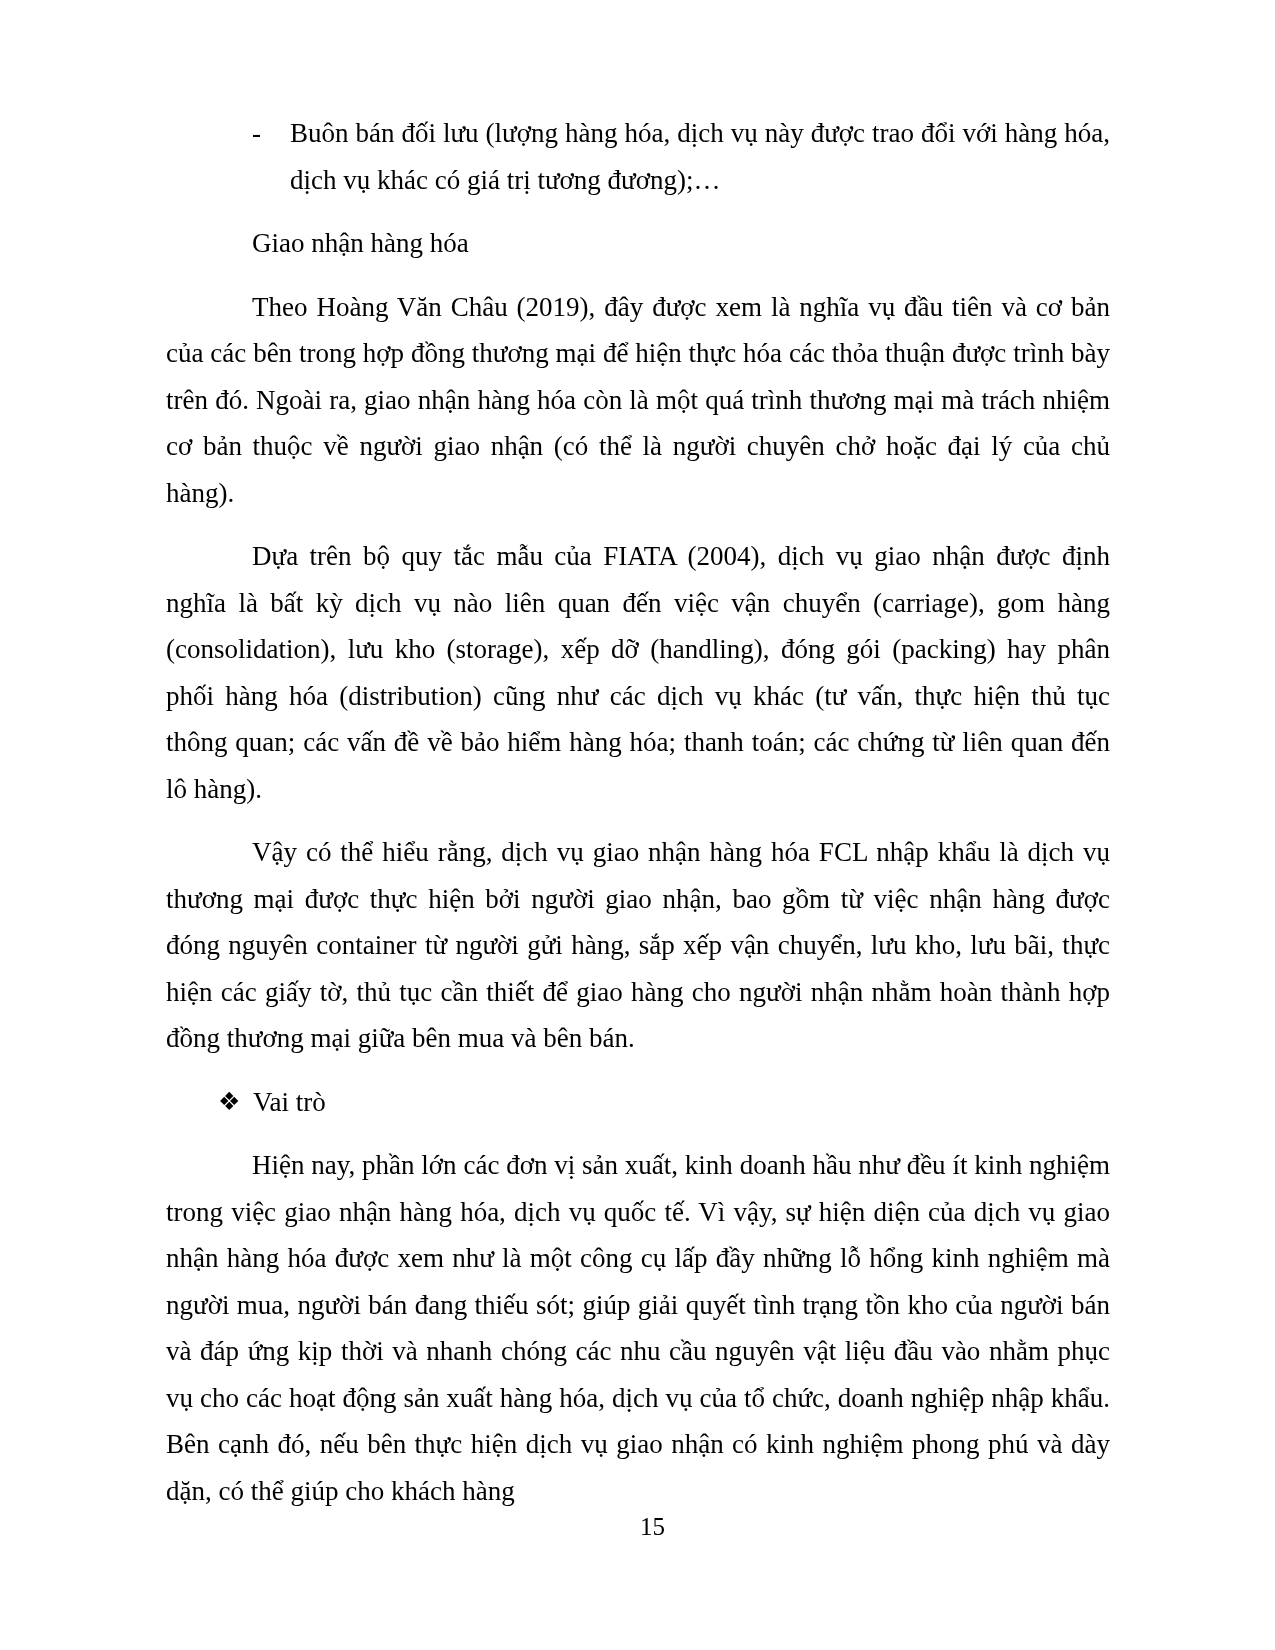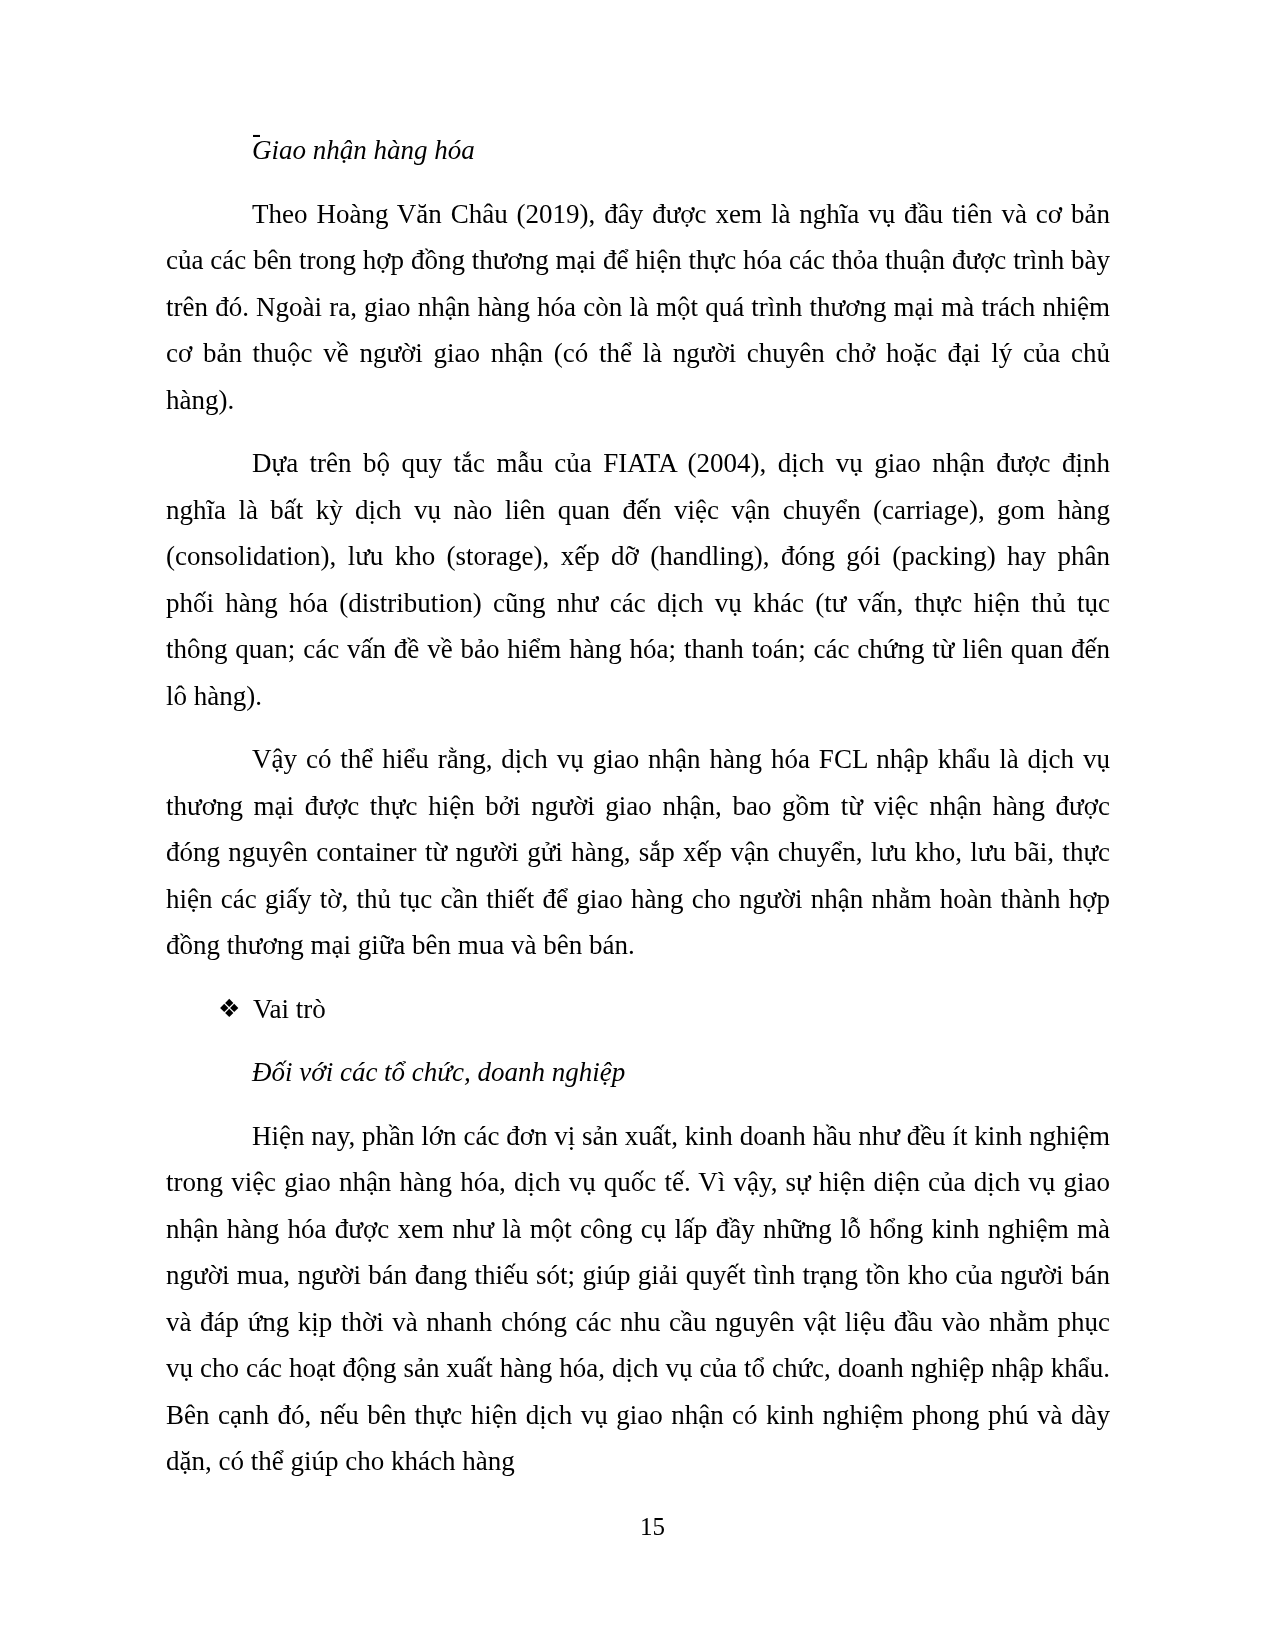--- a/index.html
+++ b/index.html
@@ -25,21 +25,20 @@
     line-height: 46.5px;
     text-align: justify;
   }
   .para {
     margin: 0 0 17px 0;
     text-indent: 86px;
   }
   .heading-italic {
     margin: 0 0 17px 0;
     text-indent: 86px;
-    font-style: italic;
     text-align: left;
   }
   .list-item-dash {
     position: relative;
     margin: 0 0 17px 0;
     padding-left: 124px;
   }
   .list-item-dash .marker {
     position: absolute;
     left: 86px;
@@ -71,36 +70,36 @@
   }
 </style>
 </head>
 <body>
 
 <div class="page">
   <div class="content">
 
     <div class="list-item-dash">
       <span class="marker">-</span>
+      <span>Buôn bán đối lưu (lượng hàng hóa, dịch vụ này được trao đổi với hàng hóa, dịch vụ khác có giá trị tương đương);…</span>
     </div>
 
     <p class="heading-italic">Giao nhận hàng hóa</p>
 
     <p class="para">Theo Hoàng Văn Châu (2019), đây được xem là nghĩa vụ đầu tiên và cơ bản của các bên trong hợp đồng thương mại để hiện thực hóa các thỏa thuận được trình bày trên đó. Ngoài ra, giao nhận hàng hóa còn là một quá trình thương mại mà trách nhiệm cơ bản thuộc về người giao nhận (có thể là người chuyên chở hoặc đại lý của chủ hàng).</p>
 
 
     <p class="para">Dựa trên bộ quy tắc mẫu của FIATA (2004), dịch vụ giao nhận được định nghĩa là bất kỳ dịch vụ nào liên quan đến việc vận chuyển (carriage), gom hàng (consolidation), lưu kho (storage), xếp dỡ (handling), đóng gói (packing) hay phân phối hàng hóa (distribution) cũng như các dịch vụ khác (tư vấn, thực hiện thủ tục thông quan; các vấn đề về bảo hiểm hàng hóa; thanh toán; các chứng từ liên quan đến lô hàng).</p>
 
     <p class="para">Vậy có thể hiểu rằng, dịch vụ giao nhận hàng hóa FCL nhập khẩu là dịch vụ thương mại được thực hiện bởi người giao nhận, bao gồm từ việc nhận hàng được đóng nguyên container từ người gửi hàng, sắp xếp vận chuyển, lưu kho, lưu bãi, thực hiện các giấy tờ, thủ tục cần thiết để giao hàng cho người nhận nhằm hoàn thành hợp đồng thương mại giữa bên mua và bên bán.</p>
 
     <div class="list-item-diamond">
       <span class="marker">❖</span>
       <span class="label">Vai trò</span>
     </div>
 
-    <p class="heading-italic">Đối với các tổ chức, doanh nghiệp</p>
 
     <p class="para">Hiện nay, phần lớn các đơn vị sản xuất, kinh doanh hầu như đều ít kinh nghiệm trong việc giao nhận hàng hóa, dịch vụ quốc tế. Vì vậy, sự hiện diện của dịch vụ giao nhận hàng hóa được xem như là một công cụ lấp đầy những lỗ hổng kinh nghiệm mà người mua, người bán đang thiếu sót; giúp giải quyết tình trạng tồn kho của người bán và đáp ứng kịp thời và nhanh chóng các nhu cầu nguyên vật liệu đầu vào nhằm phục vụ cho các hoạt động sản xuất hàng hóa, dịch vụ của tổ chức, doanh nghiệp nhập khẩu. Bên cạnh đó, nếu bên thực hiện dịch vụ giao nhận có kinh nghiệm phong phú và dày dặn, có thể giúp cho khách hàng</p>
 
   </div>
 
   <div class="page-number">15</div>
 </div>
 
 </body></html>

